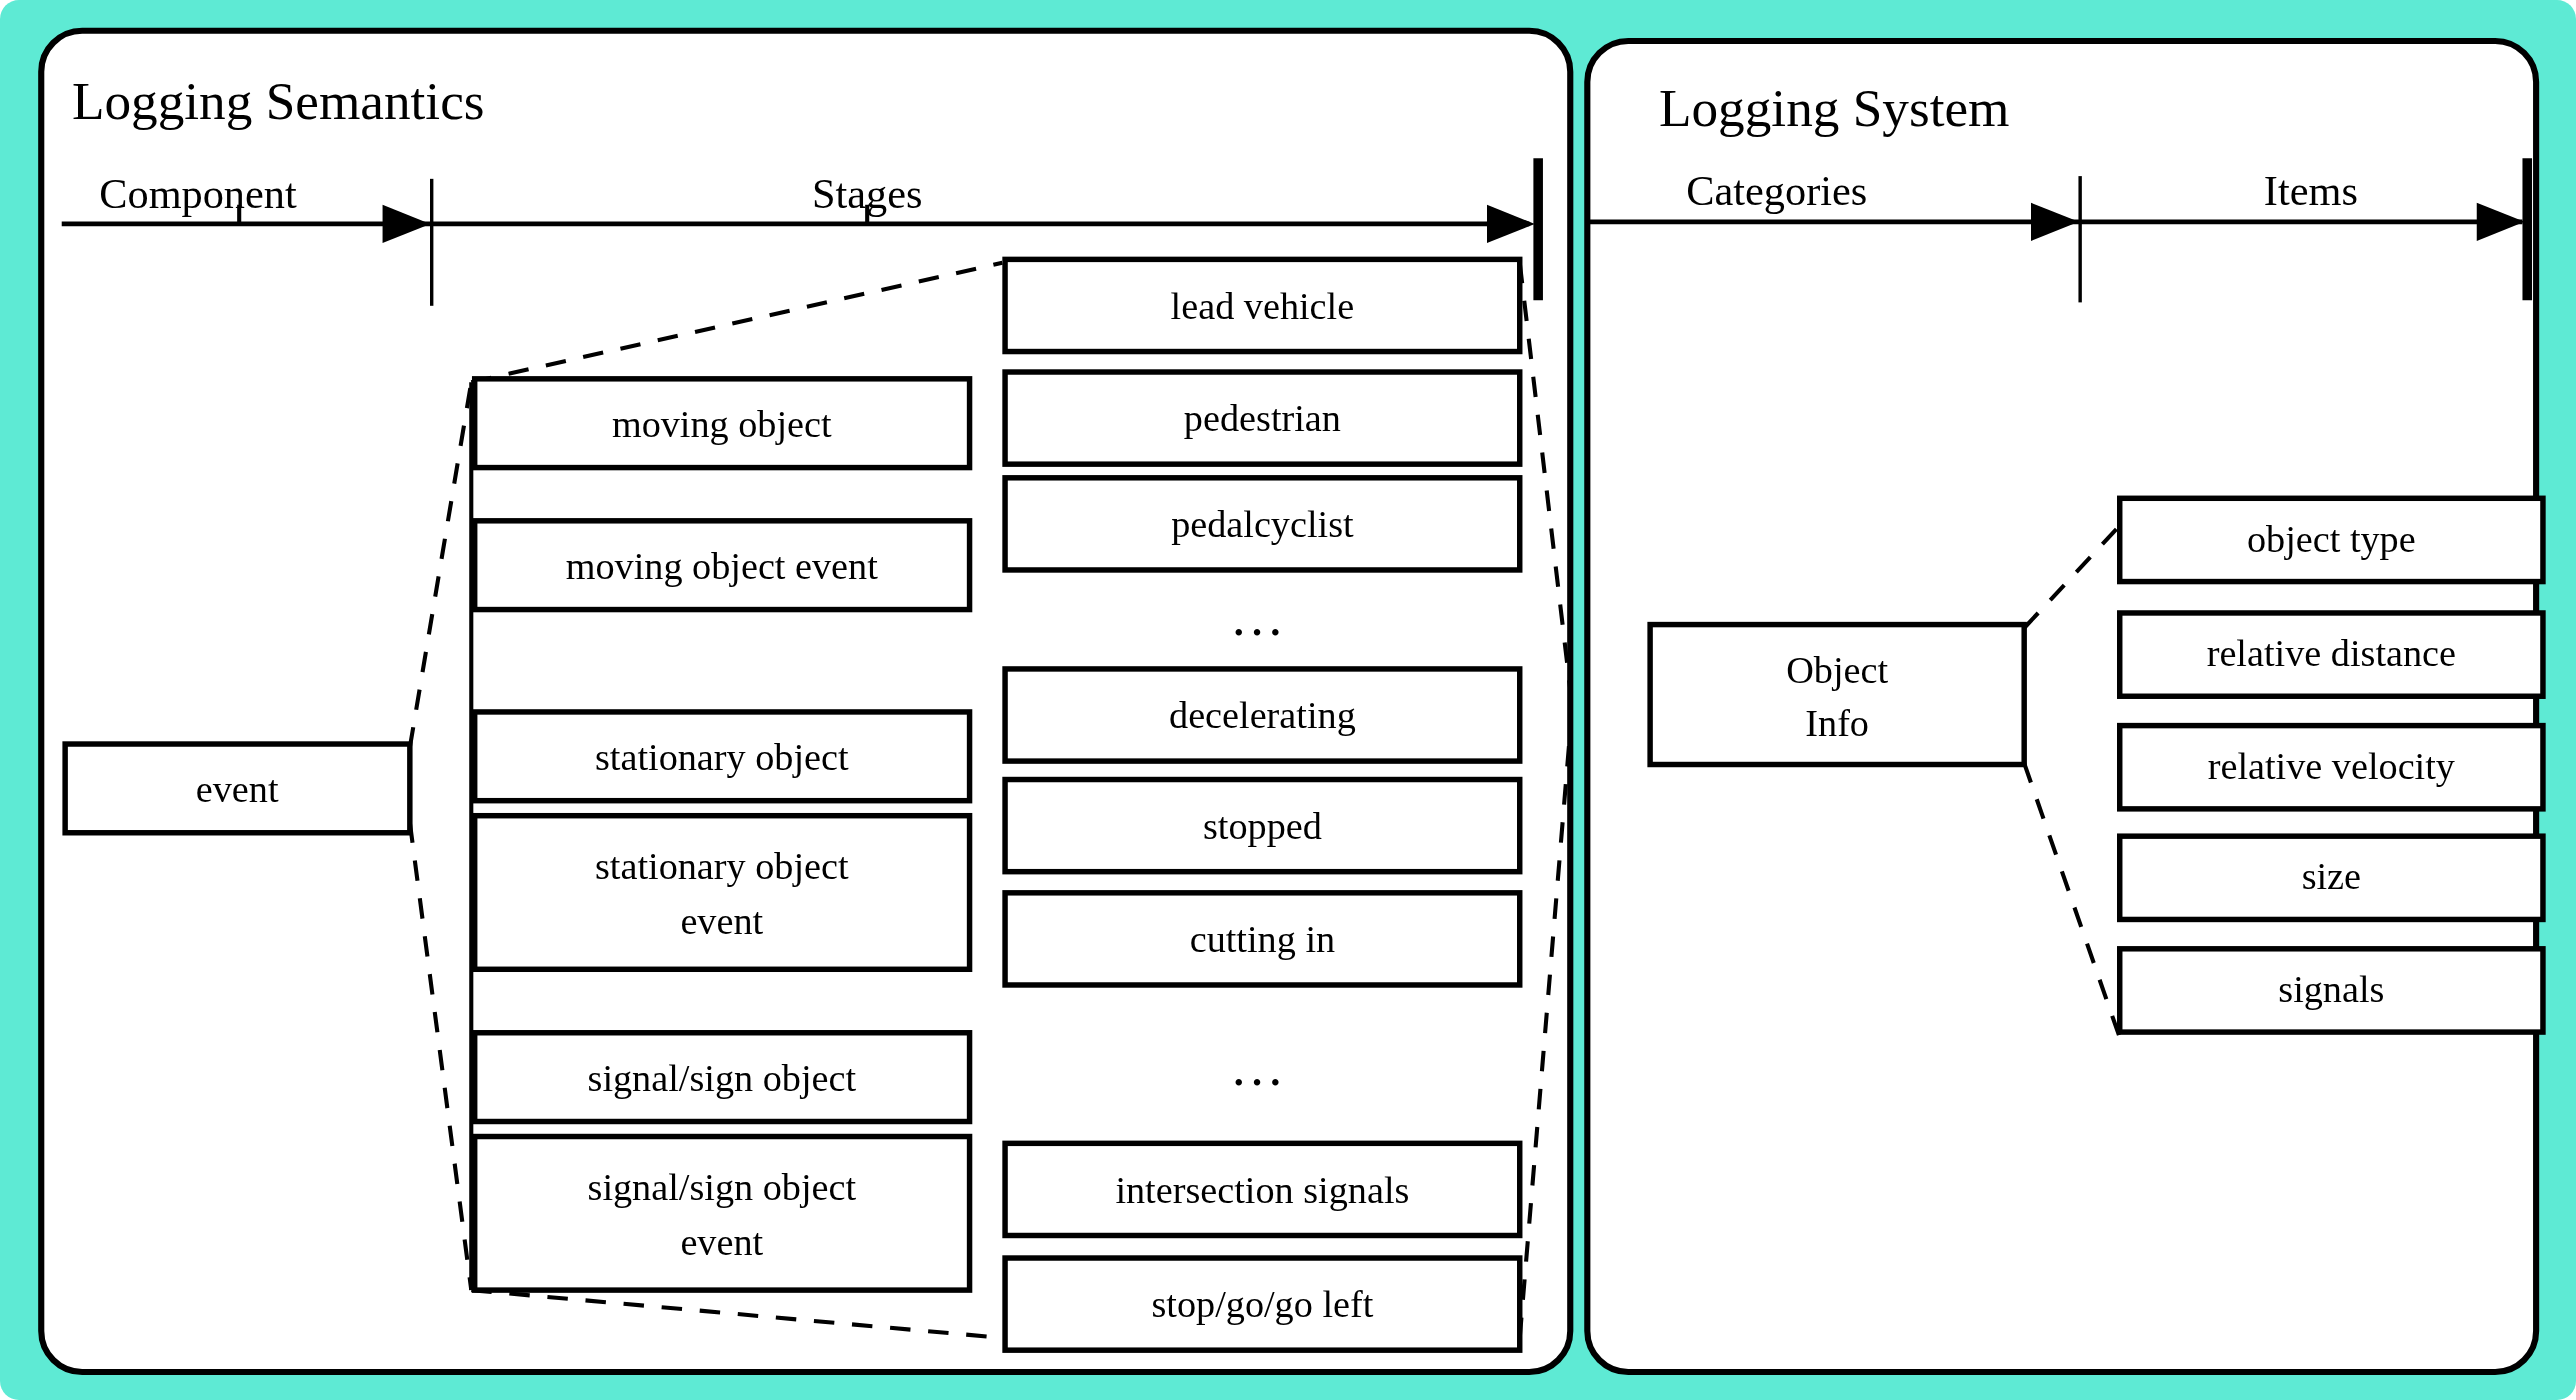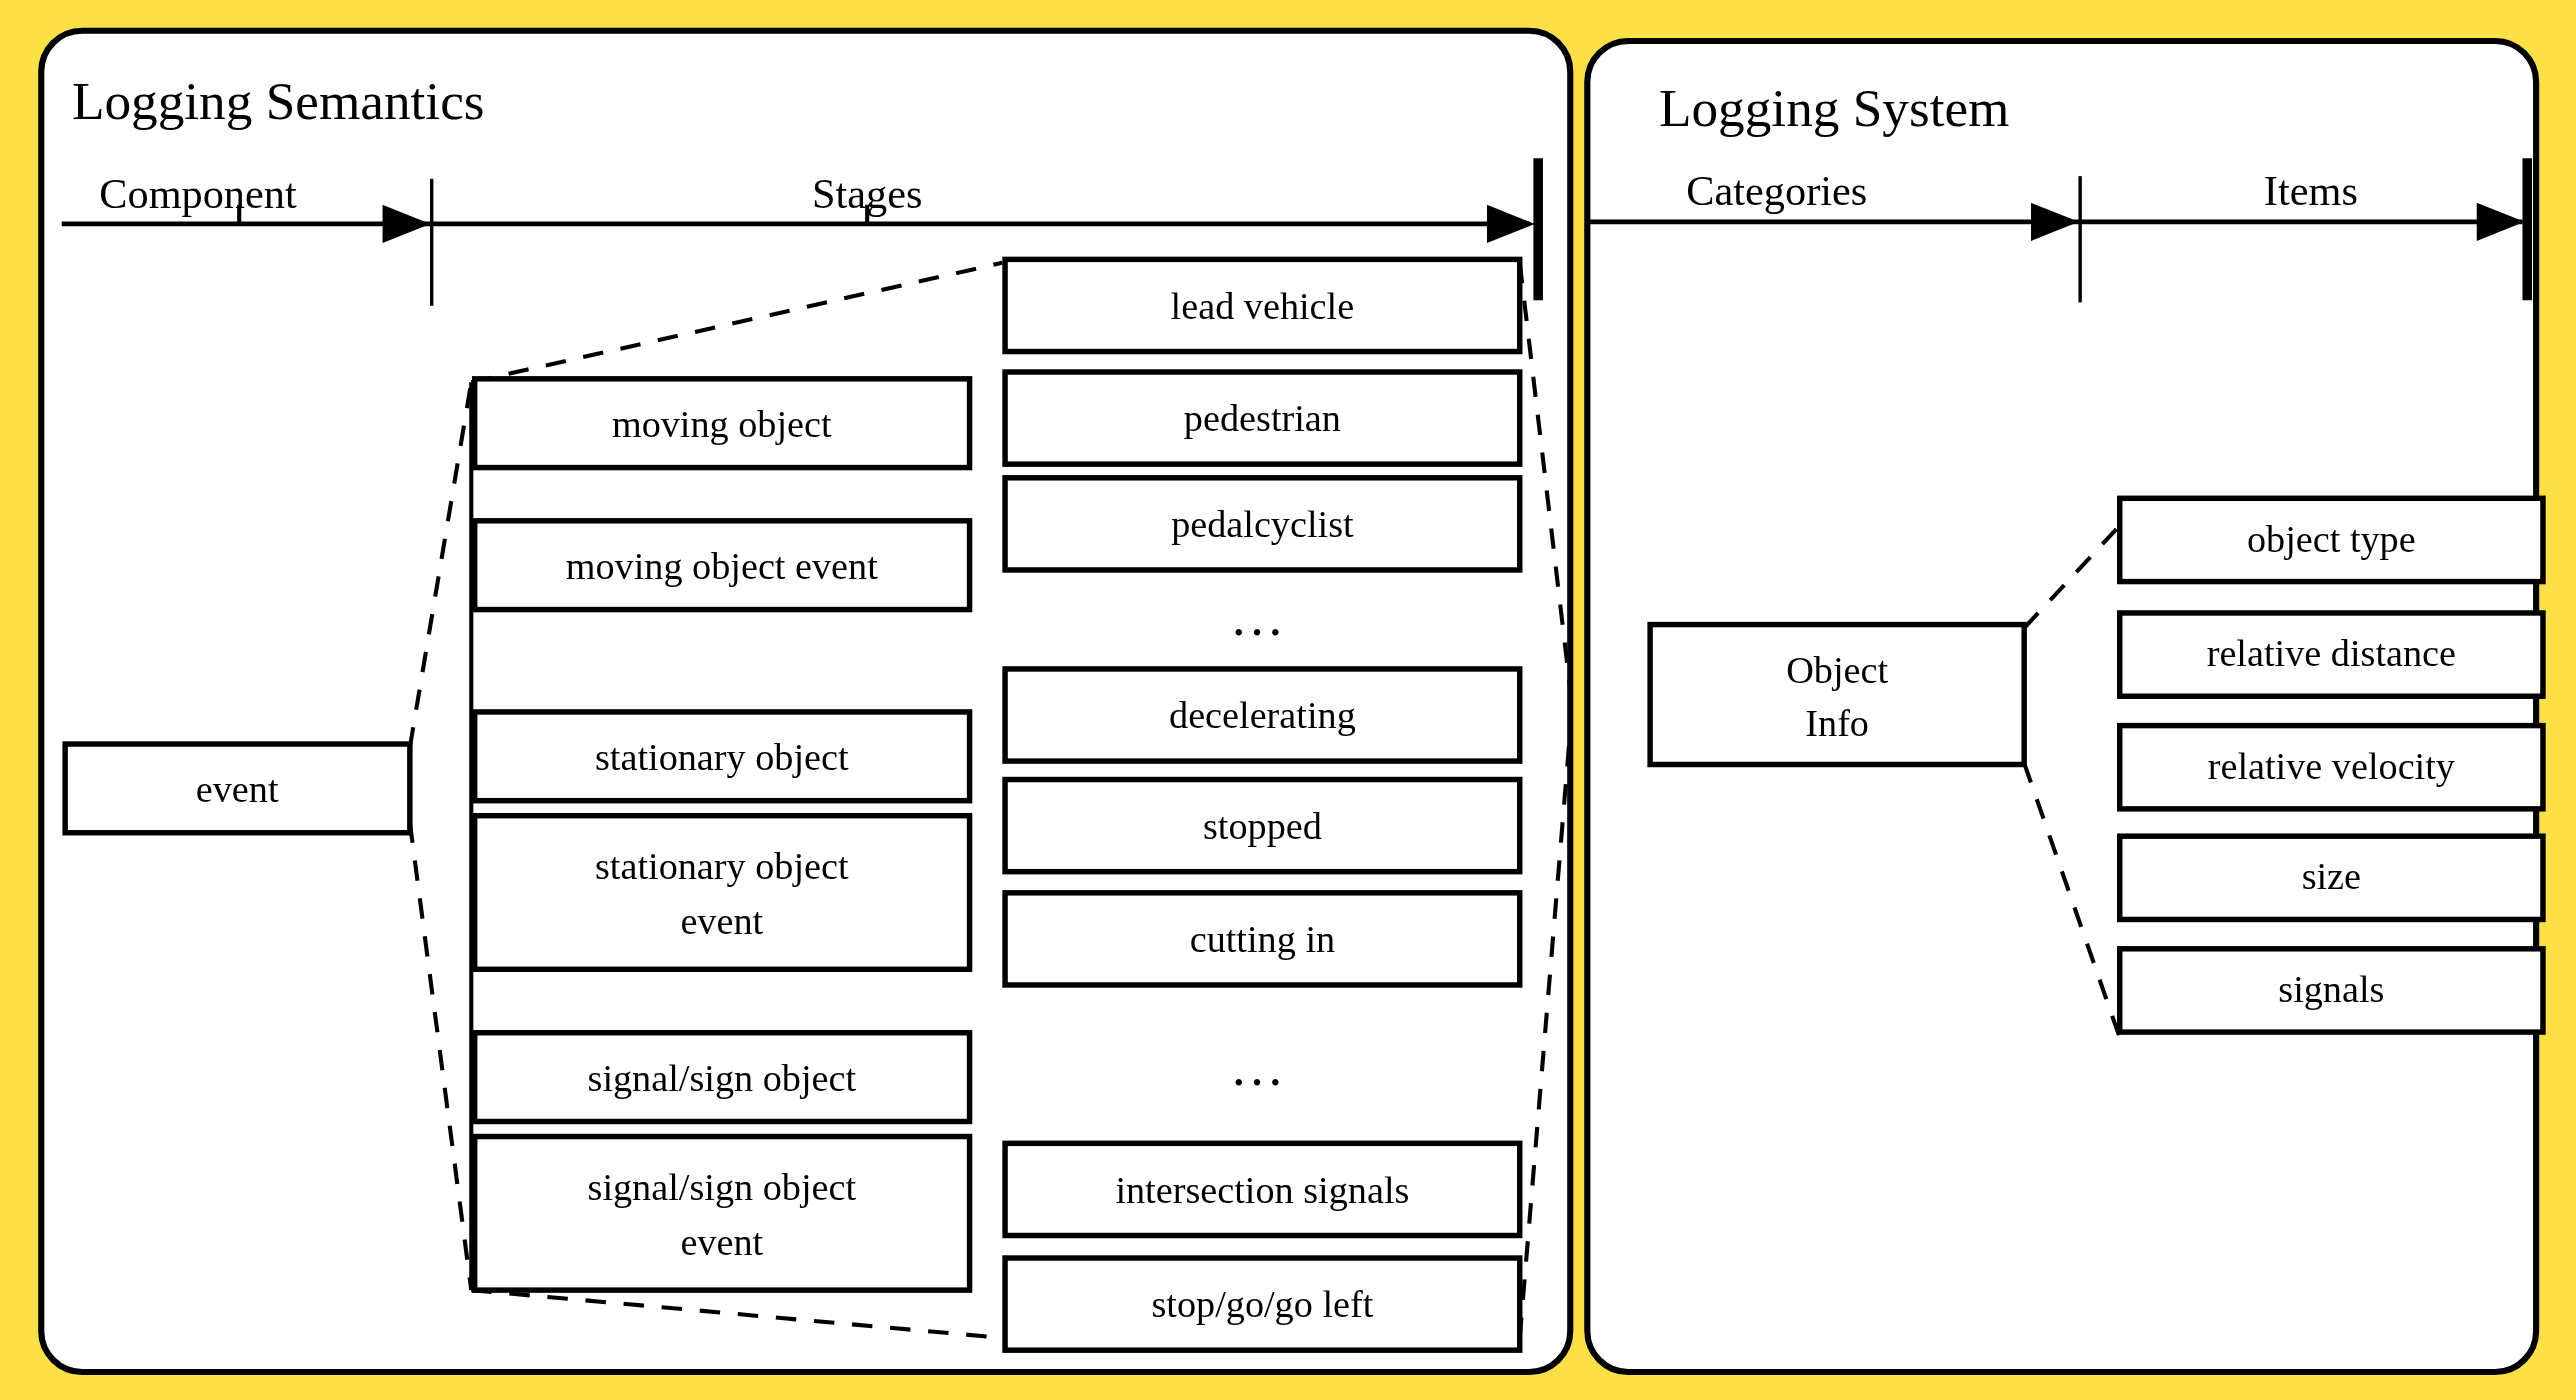--- a/index.html
+++ b/index.html
@@ -4,23 +4,24 @@
 <style>
   html, body {
     margin: 0;
     padding: 0;
     background: #ffffff;
   }
   #root {
     position: relative;
     width: 2576px;
     height: 1400px;
-    background: #fde047;
+    background: #5eead4;
     font-family: "Liberation Serif", "DejaVu Serif", serif;
     overflow: hidden;
+    border-radius: 19px;
   }
   svg.layer {
     position: absolute;
     left: 0;
     top: 0;
     width: 2576px;
     height: 1400px;
   }
   .panel-rect {
     fill: #ffffff;

